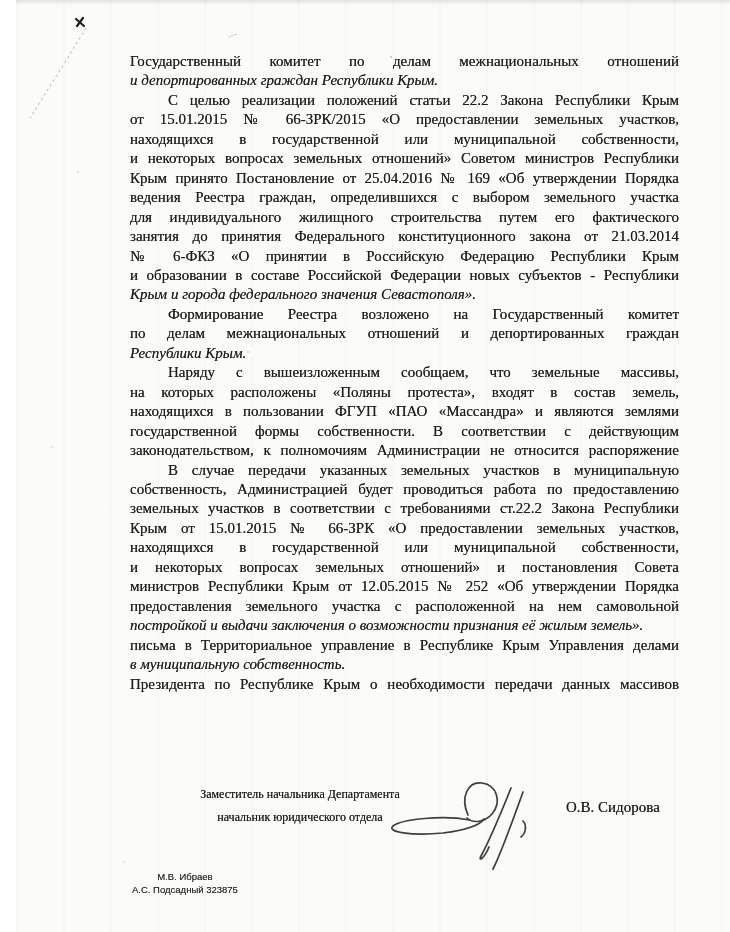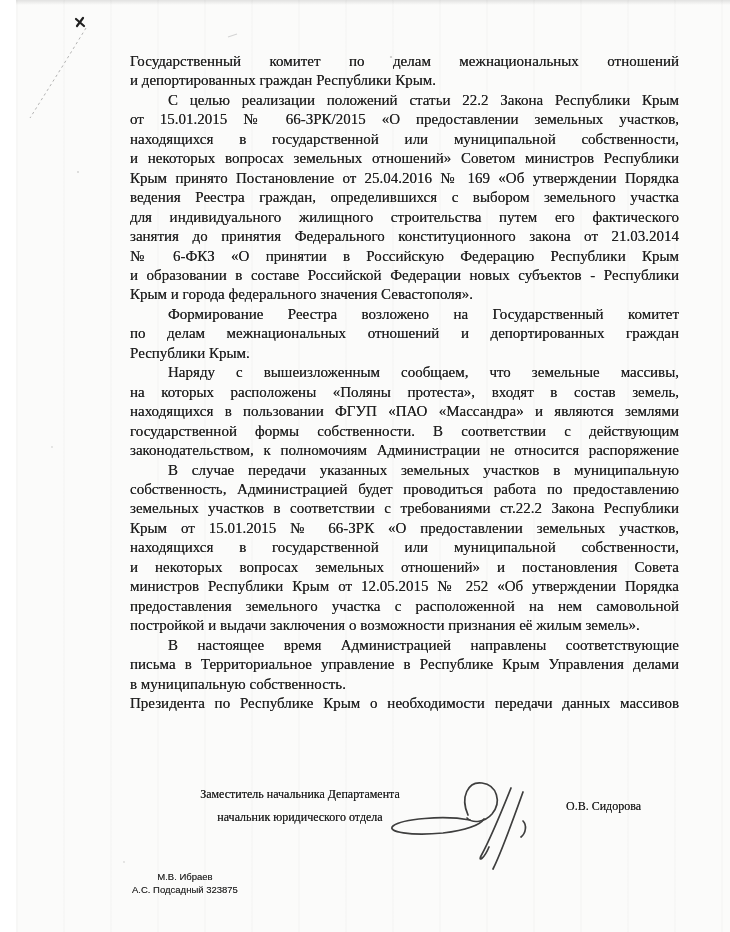--- a/index.html
+++ b/index.html
@@ -41,38 +41,38 @@
     width: 549px;
     font-size: 15px;
     line-height: 19.45px;
     text-shadow: 0 0 0.5px rgba(25,25,25,0.8);
   }
   .line {
     text-align: justify;
     text-align-last: justify;
     white-space: normal;
   }
-  .line.last { text-align-last: left; }
+  .line.last { text-align-last: left; font-style: italic; }
   .line.indent { text-indent: 38px; }
 
   .sig-titles {
     position: absolute;
     left: 114px;
     top: 783px;
     width: 340px;
     font-size: 12px;
     line-height: 22.5px;
     text-shadow: 0 0 0.5px rgba(25,25,25,0.8);
     text-align: center;
   }
   .sig-name {
     position: absolute;
     left: 550px;
     top: 799px;
-    font-size: 12px;
+    font-size: 15px;
     text-shadow: 0 0 0.5px rgba(25,25,25,0.8);
   }
   .signature-svg {
     position: absolute;
     left: 355px;
     top: 775px;
     width: 170px;
     height: 105px;
     pointer-events: none;
   }
@@ -143,21 +143,20 @@
       <div class="line">законодательством, к полномочиям Администрации не относится распоряжение</div>
       <div class="line indent">В случае передачи указанных земельных участков в муниципальную</div>
       <div class="line">собственность, Администрацией будет проводиться работа по предоставлению</div>
       <div class="line">земельных участков в соответствии с требованиями ст.22.2 Закона Республики</div>
       <div class="line">Крым от 15.01.2015 № 66-ЗРК «О предоставлении земельных участков,</div>
       <div class="line">находящихся в государственной или муниципальной собственности,</div>
       <div class="line">и некоторых вопросах земельных отношений» и постановления Совета</div>
       <div class="line">министров Республики Крым от 12.05.2015 № 252 «Об утверждении Порядка</div>
       <div class="line">предоставления земельного участка с расположенной на нем самовольной</div>
       <div class="line last">постройкой и выдачи заключения о возможности признания её жилым земель».</div>
-      <div class="line indent">В настоящее время Администрацией направлены соответствующие</div>
       <div class="line">письма в Территориальное управление в Республике Крым Управления делами</div>
       <div class="line last">в муниципальную собственность.</div>
       <div class="line">Президента по Республике Крым о необходимости передачи данных массивов</div>
     </main>
 
   <div class="sig-titles">
       <div>Заместитель начальника Департамента</div>
       <div>начальник юридического отдела</div>
     </div>
 

